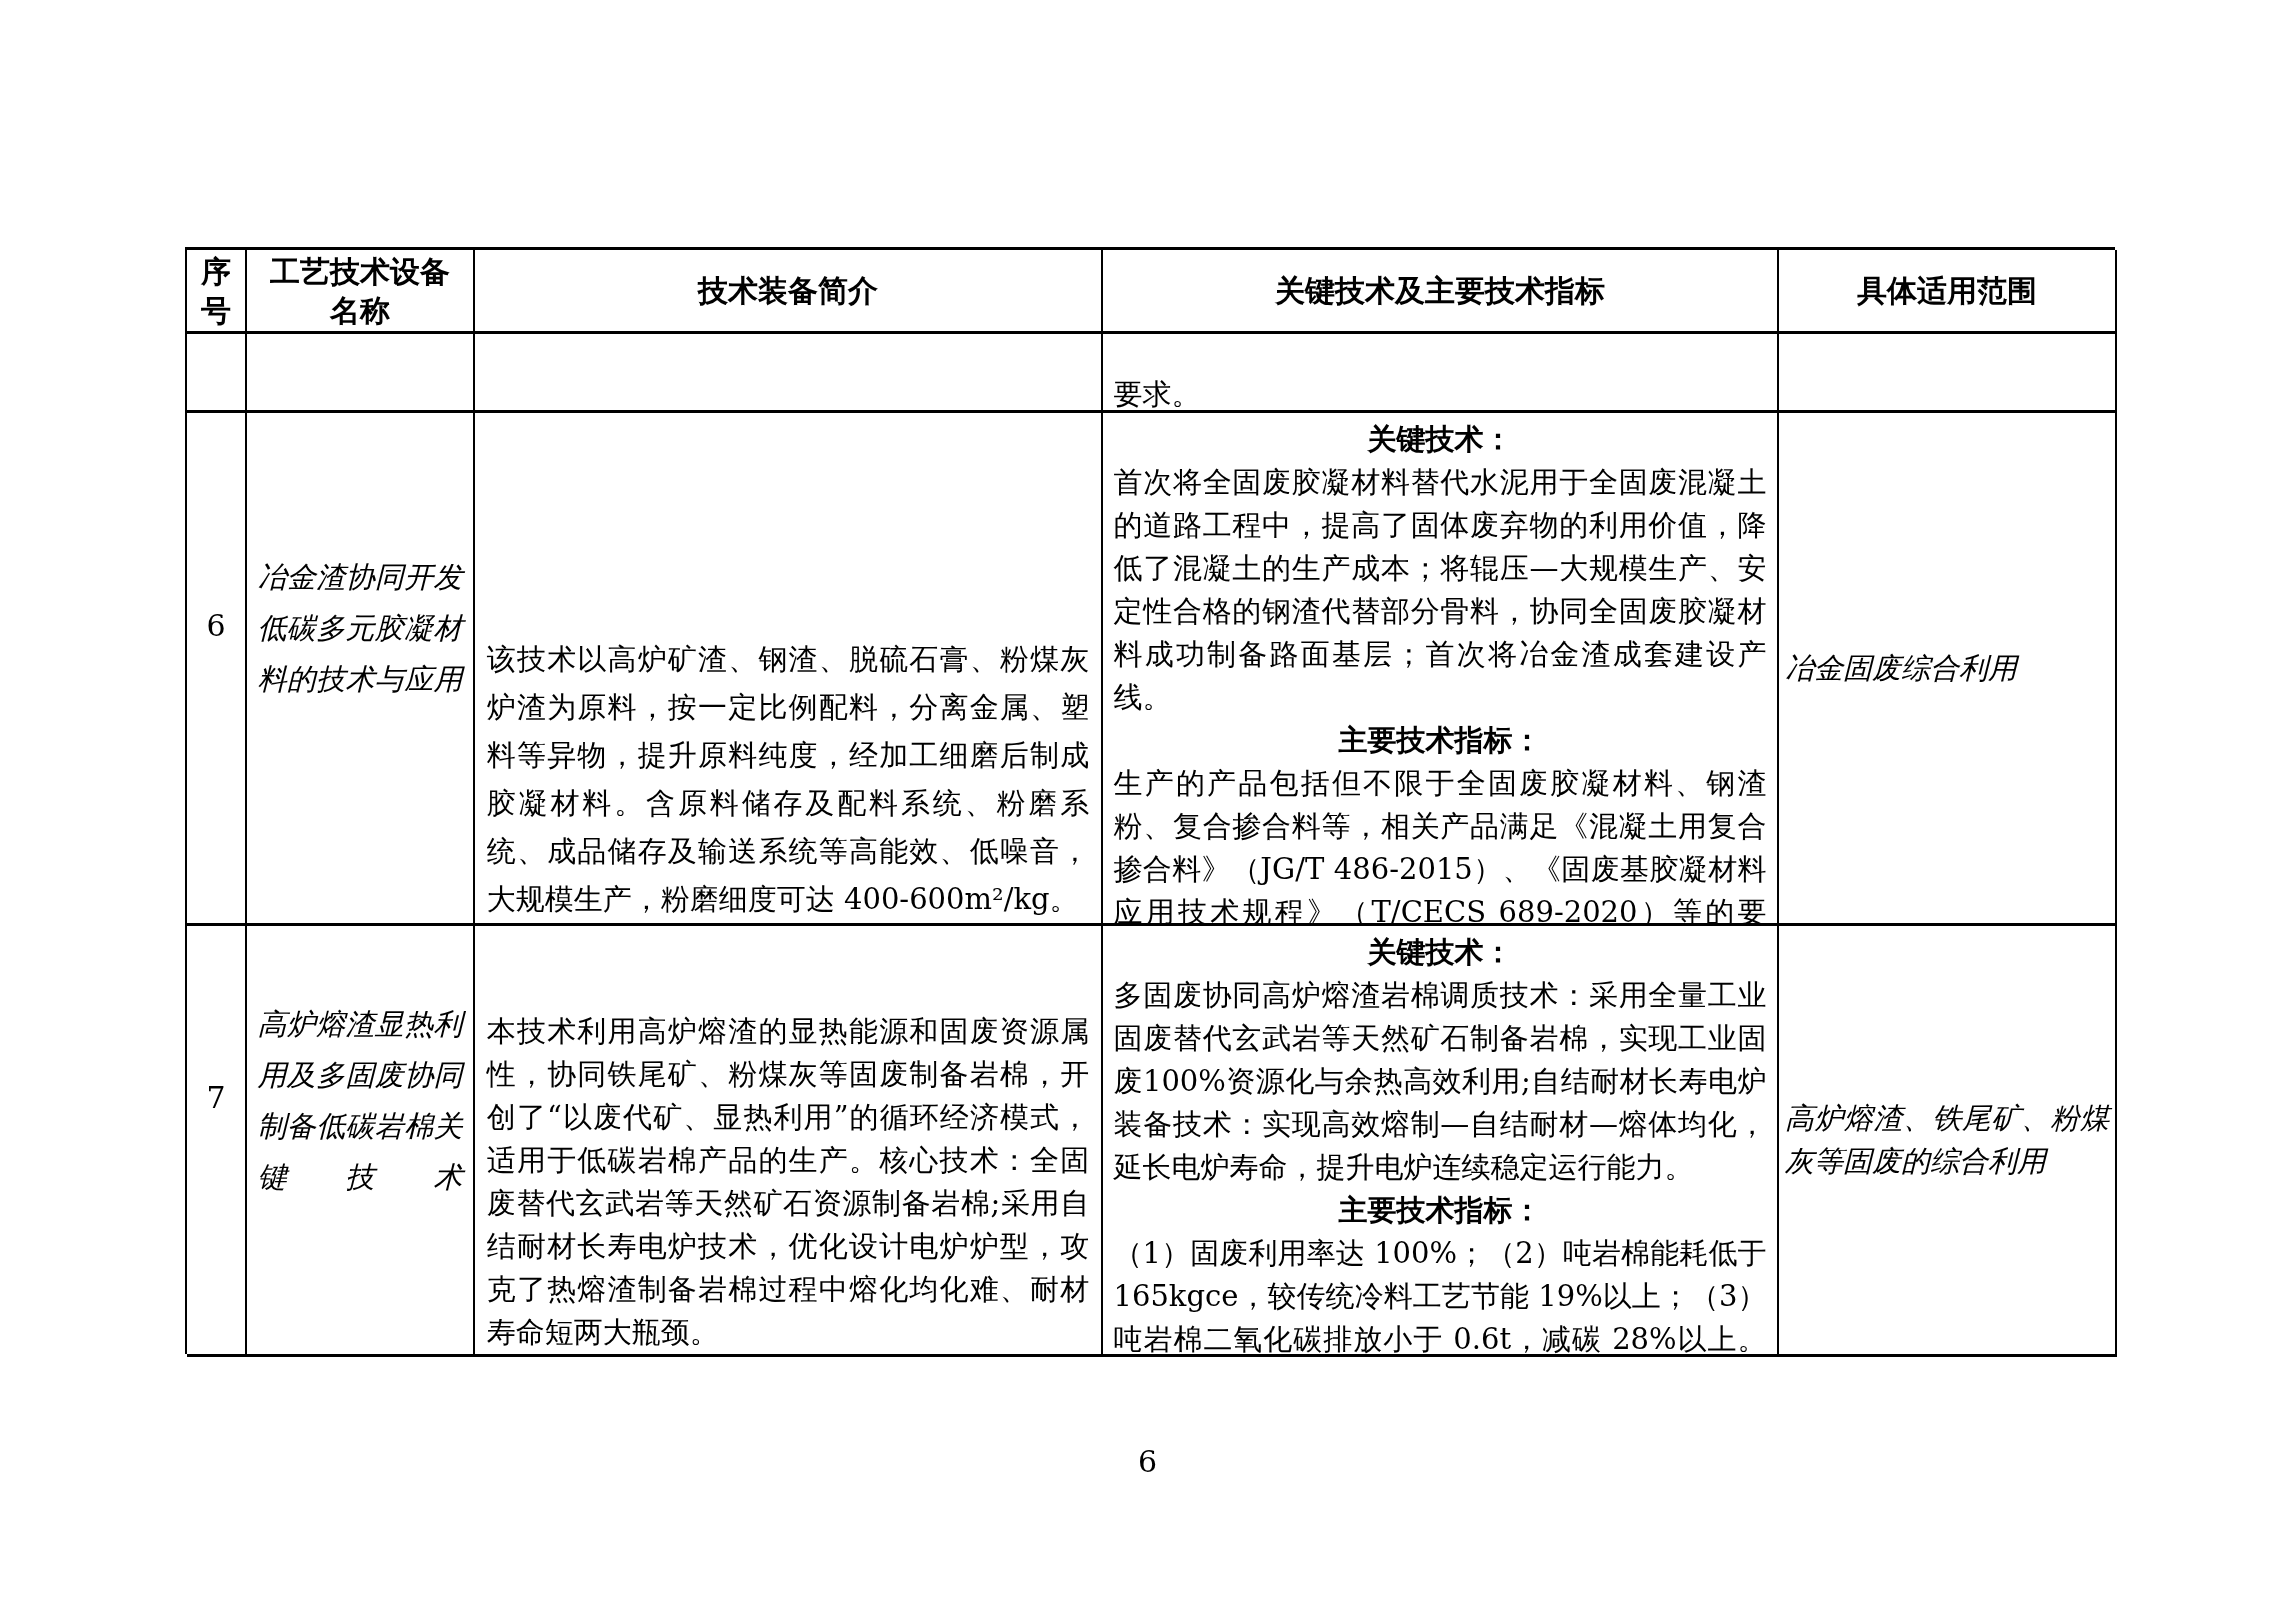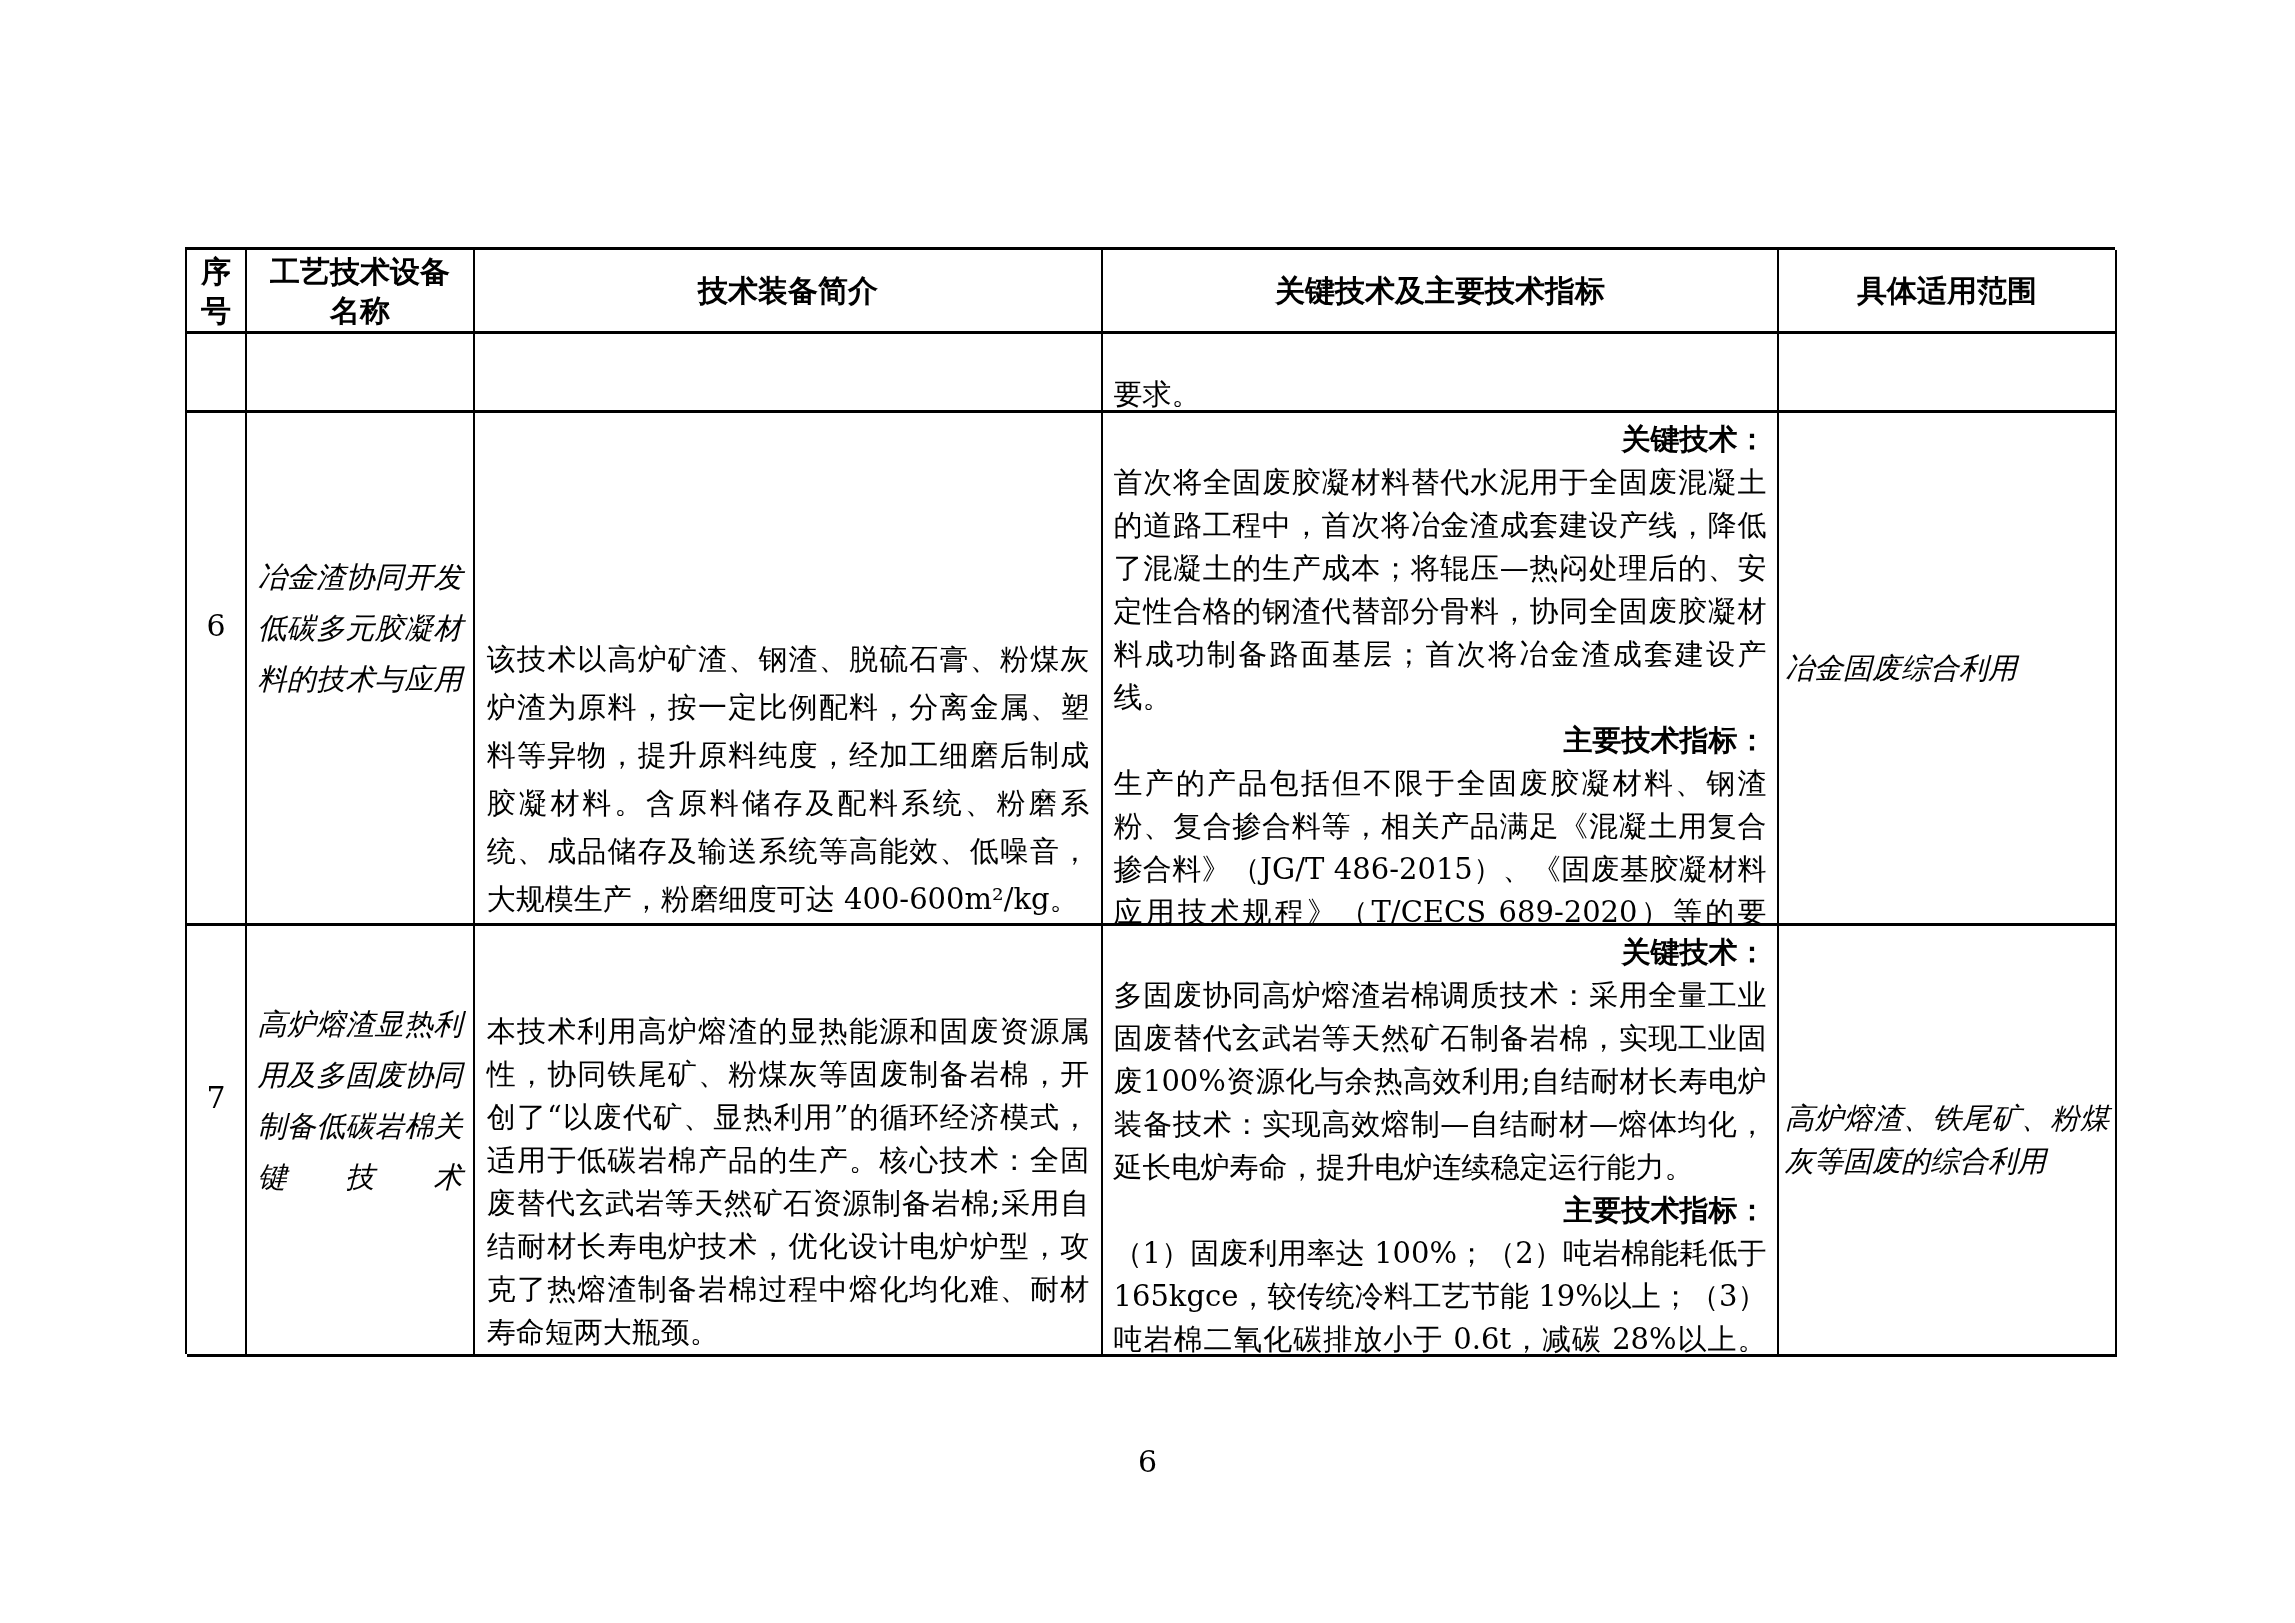--- a/index.html
+++ b/index.html
@@ -42,21 +42,21 @@
   .name-cell { padding:0 10.5px 79px 10.5px; }
   .name-text {
     font-size:29px; line-height:51px;
     text-align:justify; text-align-last:justify; text-justify:inter-character;font-style:italic;
   }
   .intro-cell { padding:0 11.8px;justify-content:flex-end; }
   .intro-r6 .body-text { line-height:48px; }
   .key-cell { padding:5.2px 10.5px 0 10.5px; }
   .key-label {
     font-family:"Liberation Sans","DejaVu Sans",sans-serif;
-    font-weight:700; font-size:29px; line-height:43px; text-align:right;
+    font-weight:700; font-size:29px; line-height:43px; text-align:center;
   }
   .scope-cell { padding:0 6px;font-style:italic; }
   .scope-text { font-size:29px; line-height:43px; text-align:justify; }
   .cont-cell { padding:0 10.5px; display:flex; align-items:center; }
   .cont-cell .body-text { text-align:right;margin-top:44px; }
   .page-number {
     position:absolute; left:1115px; top:1445px; width:65px;
     text-align:center; font-size:30px; line-height:33px;
   }
 </style>
@@ -83,21 +83,21 @@
 
     <div class="cell serial">6</div>
     <div class="cell v-center name-cell">
       <div class="name-text">冶金渣协同开发低碳多元胶凝材料的技术与应用</div>
     </div>
     <div class="cell v-center intro-cell intro-r6">
       <div class="body-text">该技术以高炉矿渣、钢渣、脱硫石膏、粉煤灰炉渣为原料，按一定比例配料，分离金属、塑料等异物，提升原料纯度，经加工细磨后制成胶凝材料。含原料储存及配料系统、粉磨系统、成品储存及输送系统等高能效、低噪音，大规模生产，粉磨细度可达 400-600m²/kg。</div>
     </div>
     <div class="cell key-cell">
       <div class="key-label">关键技术：</div>
-      <div class="body-text">首次将全固废胶凝材料替代水泥用于全固废混凝土的道路工程中，首次将冶金渣成套建设产线，降低了混凝土的生产成本；将辊压—热闷处理后的、安定性合格的钢渣代替部分骨料，协同全固废胶凝材料成功制备路面基层；首次将冶金渣成套建设产线。</div>
+      <div class="body-text">首次将全固废胶凝材料替代水泥用于全固废混凝土的道路工程中，提高了固体废弃物的利用价值，降低了混凝土的生产成本；将辊压—大规模生产、安定性合格的钢渣代替部分骨料，协同全固废胶凝材料成功制备路面基层；首次将冶金渣成套建设产线。</div>
       <div class="key-label">主要技术指标：</div>
       <div class="body-text">生产的产品包括但不限于全固废胶凝材料、钢渣粉、复合掺合料等，相关产品满足《混凝土用复合掺合料》（JG/T 486-2015）、《固废基胶凝材料应用技术规程》（T/CECS 689-2020）等的要求。比表面积≥400m²/kg，含水量≤0.5%，密度≥2.8g/cm³。</div>
     </div>
     <div class="cell v-center scope-cell">
       <div class="scope-text">冶金固废综合利用</div>
     </div>
 
     <div class="cell serial">7</div>
     <div class="cell v-center name-cell">
       <div class="name-text">高炉熔渣显热利用及多固废协同制备低碳岩棉关键技术</div>

